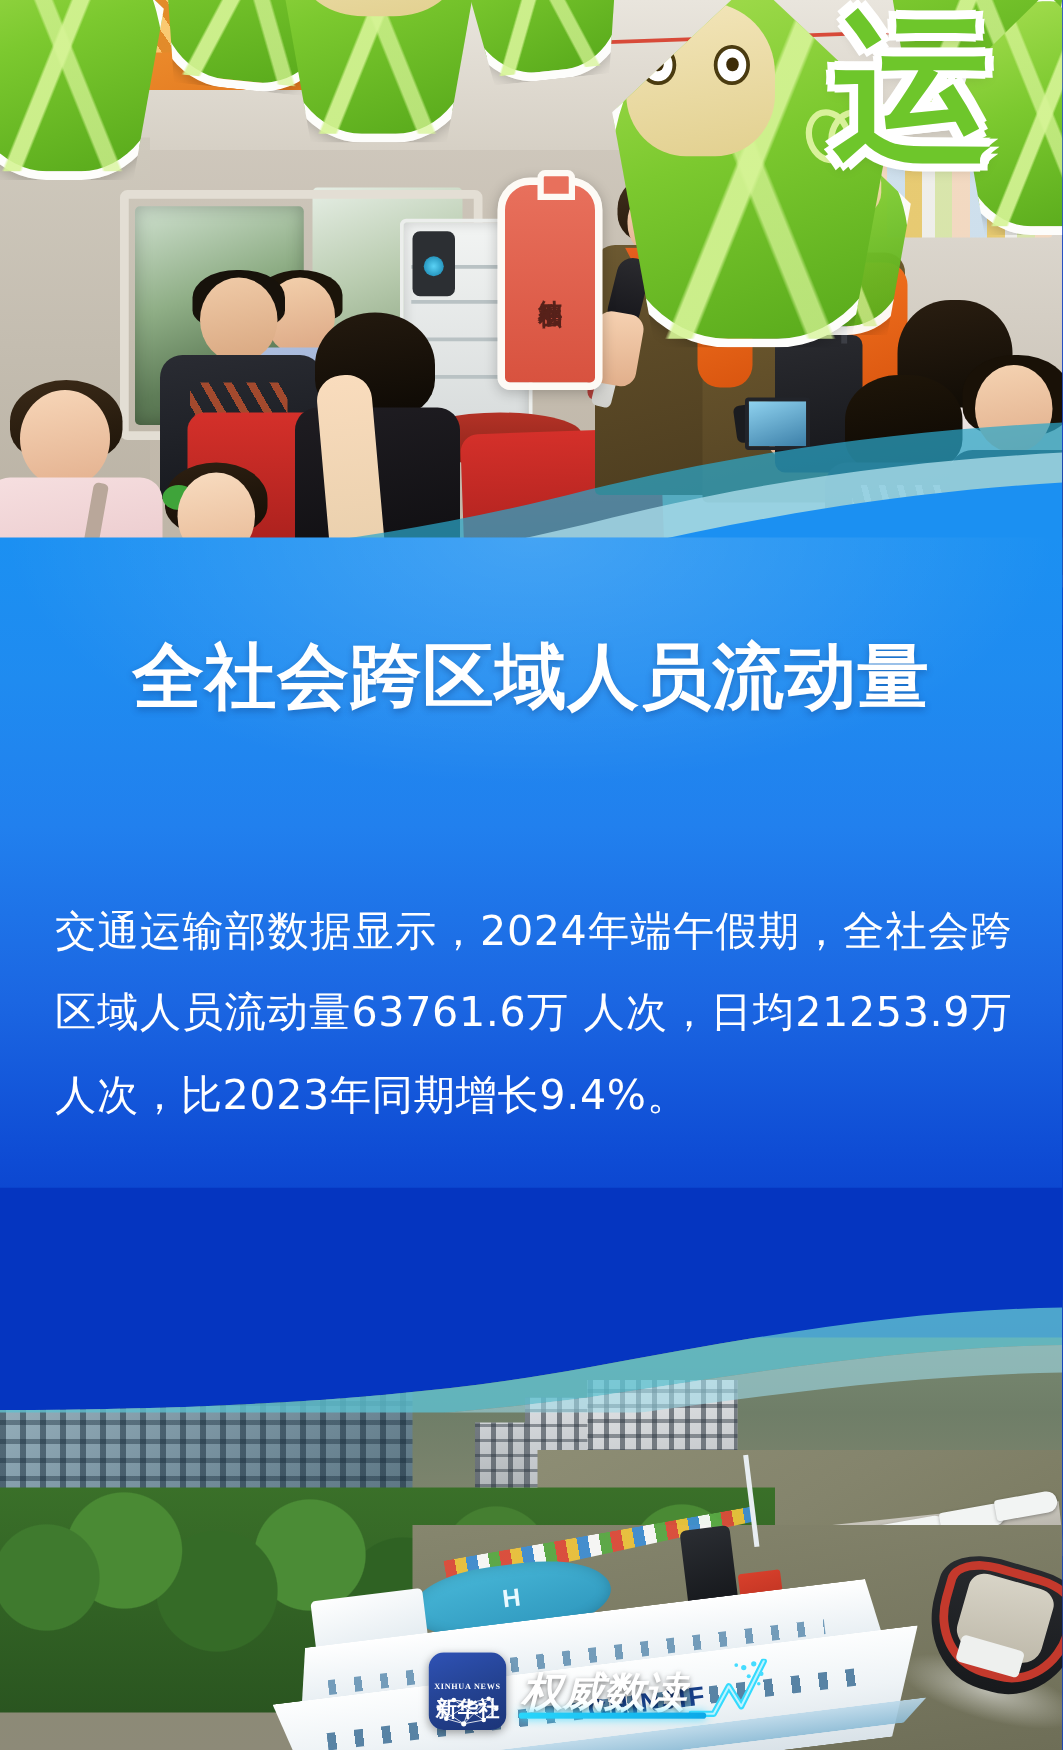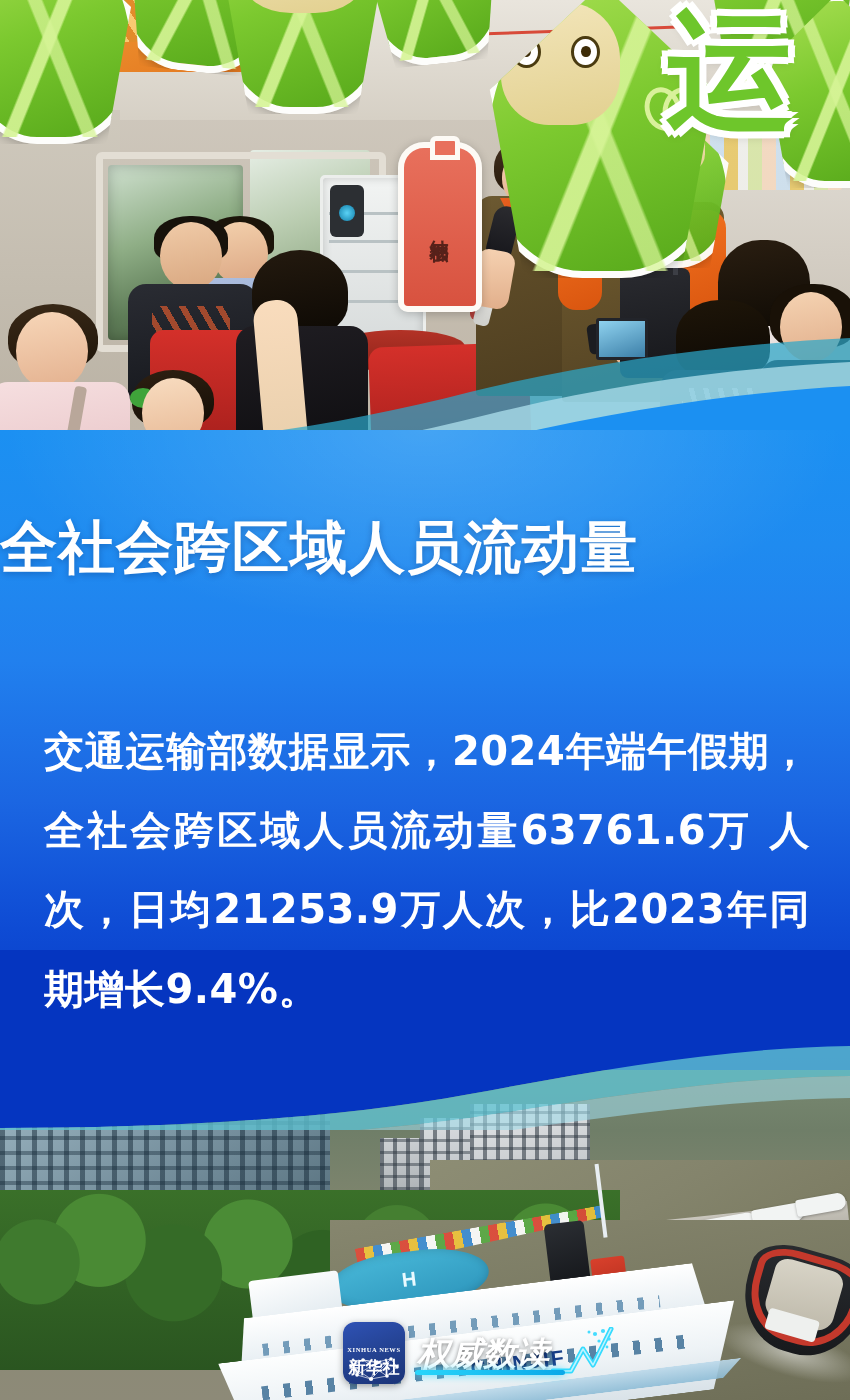--- a/index.html
+++ b/index.html
@@ -374,41 +374,40 @@
       #0535c0 100%);
     z-index:2;
   }
   .panel-glow{
     position:absolute;left:0;top:0;width:850px;height:200px;
     background:radial-gradient(ellipse at 50% 0%,rgba(255,255,255,.18),transparent 70%);
   }
 
   .headline{
     position:absolute;left:0;top:514px;width:850px;
-    z-index:5;
+    text-align:center;z-index:5;
     color:#fff;
     font-weight:700;
     font-size:57px;
     line-height:1.16;
     letter-spacing:1px;
     text-shadow:0 2px 6px rgba(0,20,80,.28);
-    font-family:Liberation Sans, sans-serif;
+    font-family:Liberation Mono, monospace;
   }
   .headline .l2{display:block;}
 
   .bodytext{
     position:absolute;left:44px;top:712px;width:766px;
     z-index:5;color:#fff;
-    font-size:40px;
+    font-size:33px;
     line-height:1.98;
     text-align:justify;
     text-justify:inter-character;
     letter-spacing:.5px;
     font-family:"DejaVu Sans","Liberation Sans",sans-serif;
-    font-weight:bold;
   }
 
   
   .photo-bot{
     position:absolute;left:0;top:1040px;width:850px;height:360px;
     overflow:hidden;
     background:linear-gradient(180deg,#7d8f76 0%,#6f7e68 25%,#8a8a72 60%,#8d8a78 100%);
     z-index:1;
   }
   

